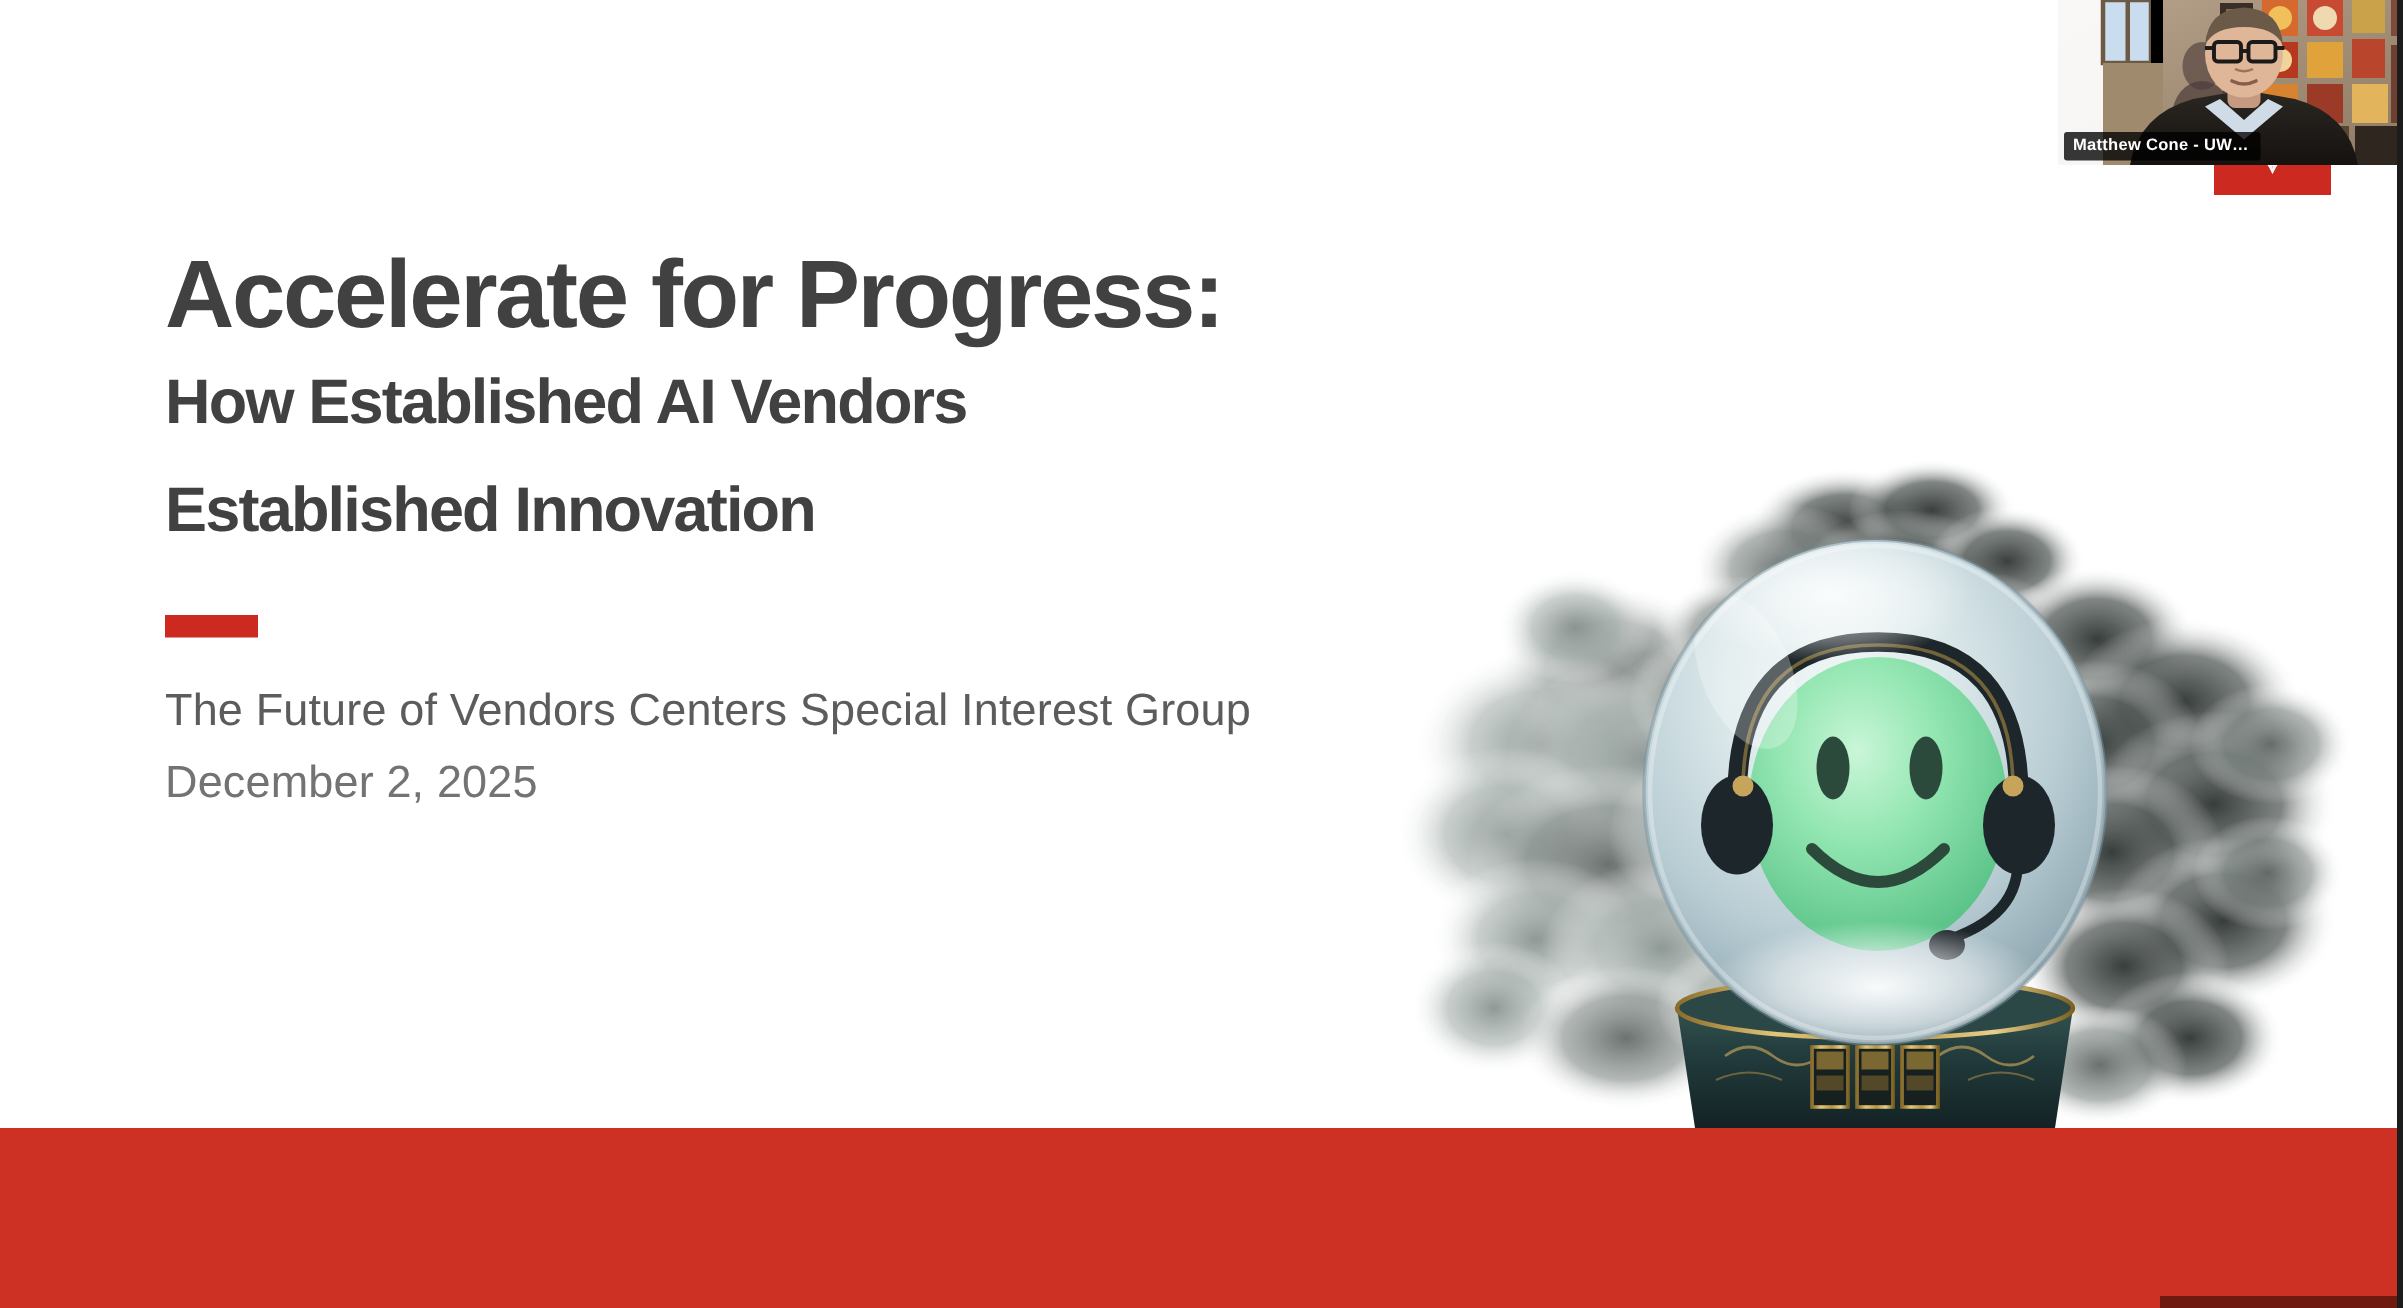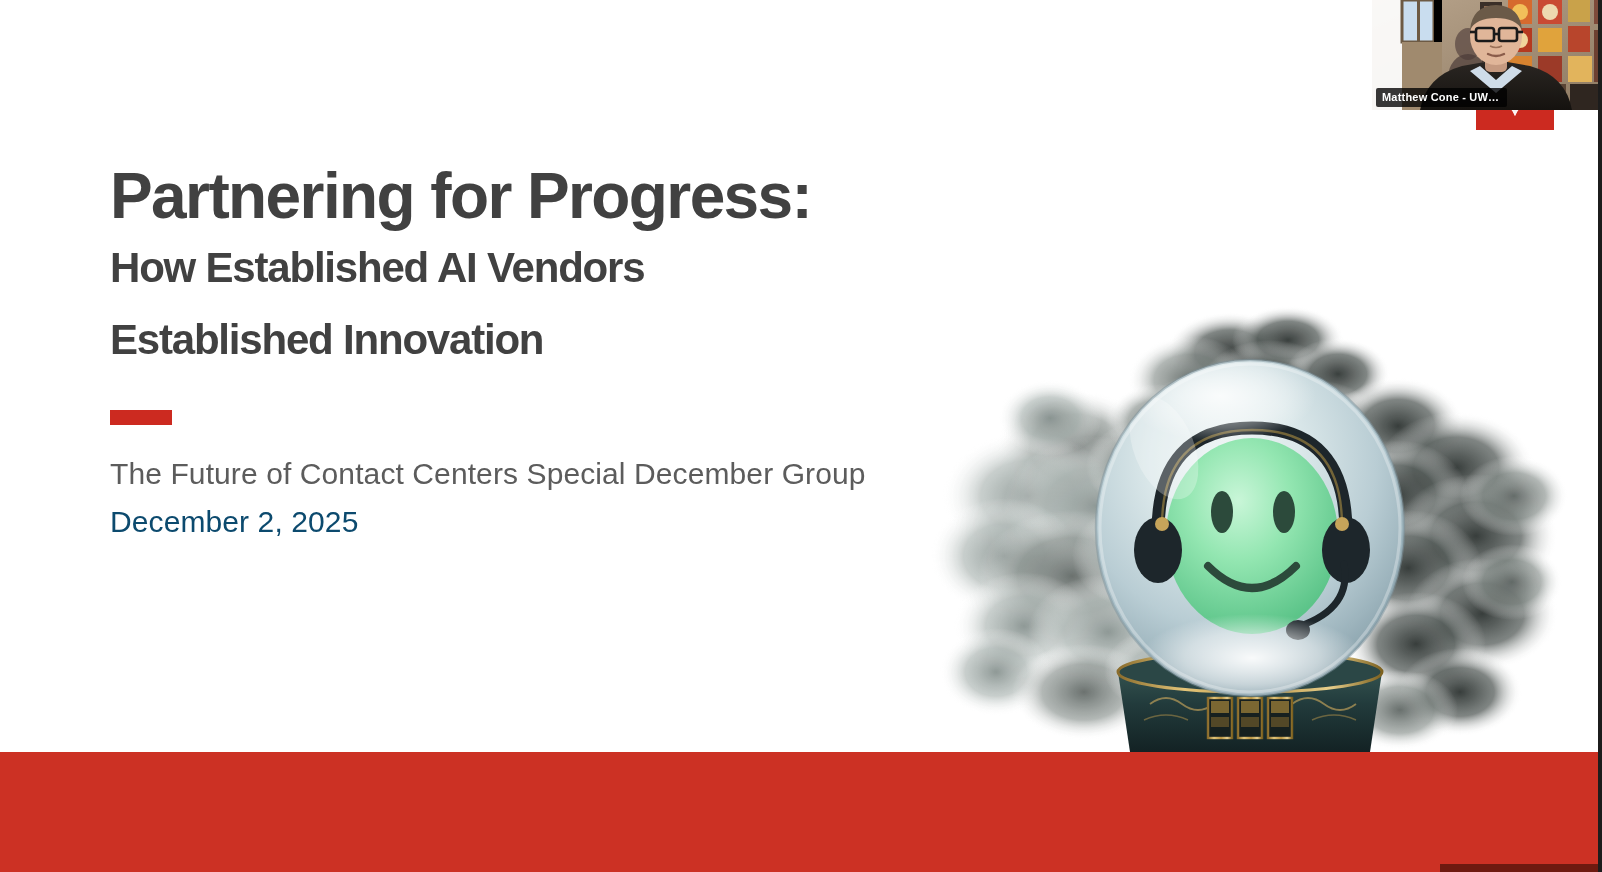--- a/index.html
+++ b/index.html
@@ -312,30 +312,30 @@
           <ellipse cx="264" cy="148" rx="30" ry="54" fill="#ffffff" opacity="0.28" transform="rotate(-22 264 148)"></ellipse>
         </g>
 
         <ellipse cx="350" cy="228" rx="154" ry="168" fill="none" stroke="#7d949e" stroke-width="2.4" opacity="0.5"></ellipse>
         <ellipse cx="350" cy="228" rx="150" ry="164" fill="none" stroke="#ffffff" stroke-width="3" opacity="0.3"></ellipse>
       </g>
     </svg>
   </div>
 
   <div id="title-block">
-    <div class="title-line title-line-1" style="color: rgb(65, 65, 65);">Partnering for Progress:</div>
+    <div class="title-line title-line-1" style="color: rgb(65, 65, 65);">Accelerate for Progress:</div>
     <div class="title-line title-line-2" style="color: rgb(65, 65, 65);">How Established AI Vendors</div>
     <div class="title-line title-line-3" style="color: rgb(65, 65, 65);">Established Innovation</div>
   </div>
 
   <div id="accent-rule" style="background: rgb(204, 42, 32);"></div>
 
   <div id="subtitle-block">
-    <div class="subtitle-line" style="color: rgb(92, 92, 92);">The Future of Contact Centers Special December Group</div>
-    <div class="subtitle-line" style="color: #0c4a6e;">December 2, 2025</div>
+    <div class="subtitle-line" style="color: rgb(92, 92, 92);">The Future of Vendors Centers Special Interest Group</div>
+    <div class="subtitle-line" style="color: #737373;">December 2, 2025</div>
   </div>
 
   <div id="bottom-band" style="background: rgb(204, 49, 36);"></div>
   <div id="bottom-band-dark-strip"></div>
 
   <div id="logo-box">
     <svg viewBox="0 0 78 27" xmlns="http://www.w3.org/2000/svg" preserveAspectRatio="none">
       <rect x="0" y="0" width="78" height="27" fill="#cc2a20"></rect>
       <g fill="#ffffff" opacity="0.95">
         <path d="M30 -4 q9 7 9 14 q0 -4 5 -6 q-3 5 -5 9 q-2 -5 -9 -17 Z"></path>

